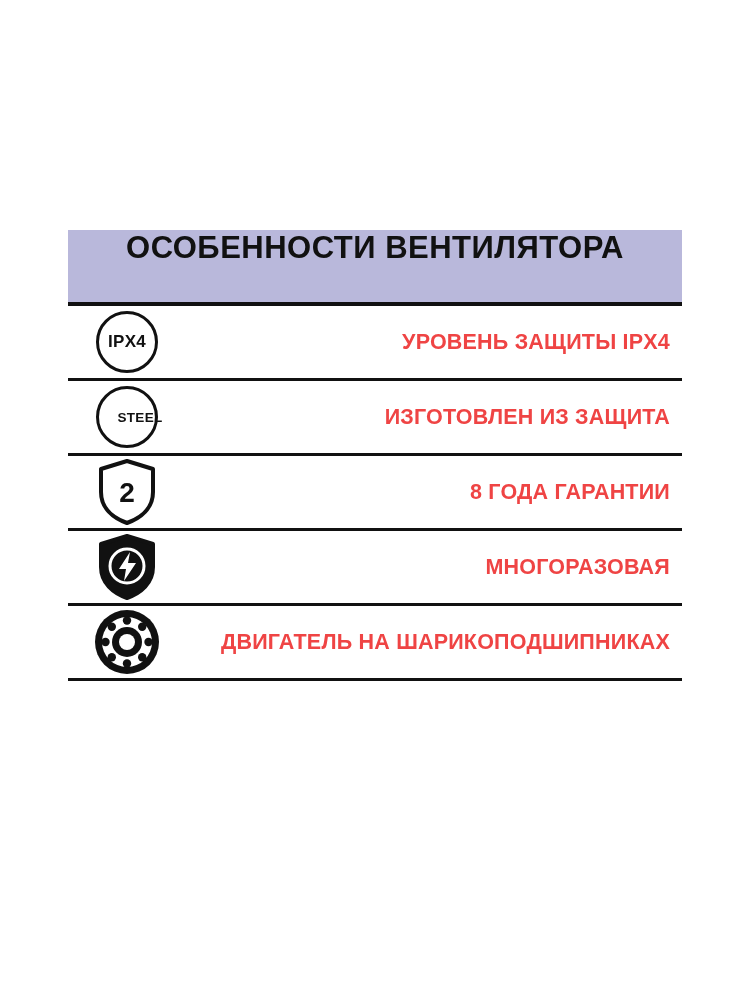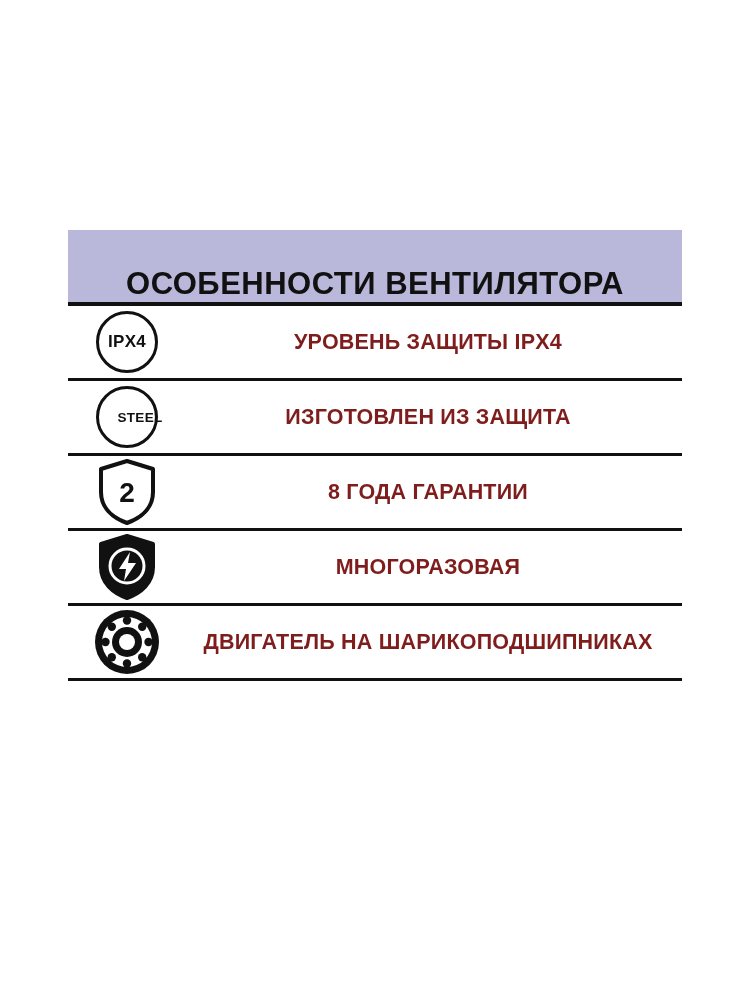--- a/index.html
+++ b/index.html
@@ -20,21 +20,21 @@
     position: absolute;
     left: 68px;
     top: 230px;
     width: 614px;
   }
 
   .header {
     background: #b9b8db;
     height: 72px;
     display: flex;
-    align-items: flex-end;
+    align-items: flex-start;
     justify-content: center;
   }
   .header-title {
     font-size: 31px;
     font-weight: bold;
     letter-spacing: 0.5px;
     color: #111111;
     text-align: center;
     white-space: nowrap;
   }
@@ -59,24 +59,24 @@
     min-width: 118px;
     display: flex;
     align-items: center;
     justify-content: center;
   }
   .row-label {
     flex: 1;
     font-size: 21.5px;
     font-weight: bold;
     letter-spacing: 0.2px;
-    text-align: center;
+    text-align: right;
     line-height: 1.25;
     padding-right: 12px;
-    color: #7f1d1d;
+    color: #ef4444;
   }
   .row-label .line2 {
     display: block;
   }
 
   
   .circle-badge {
     width: 62px;
     height: 62px;
     border: 3.5px solid #111111;

